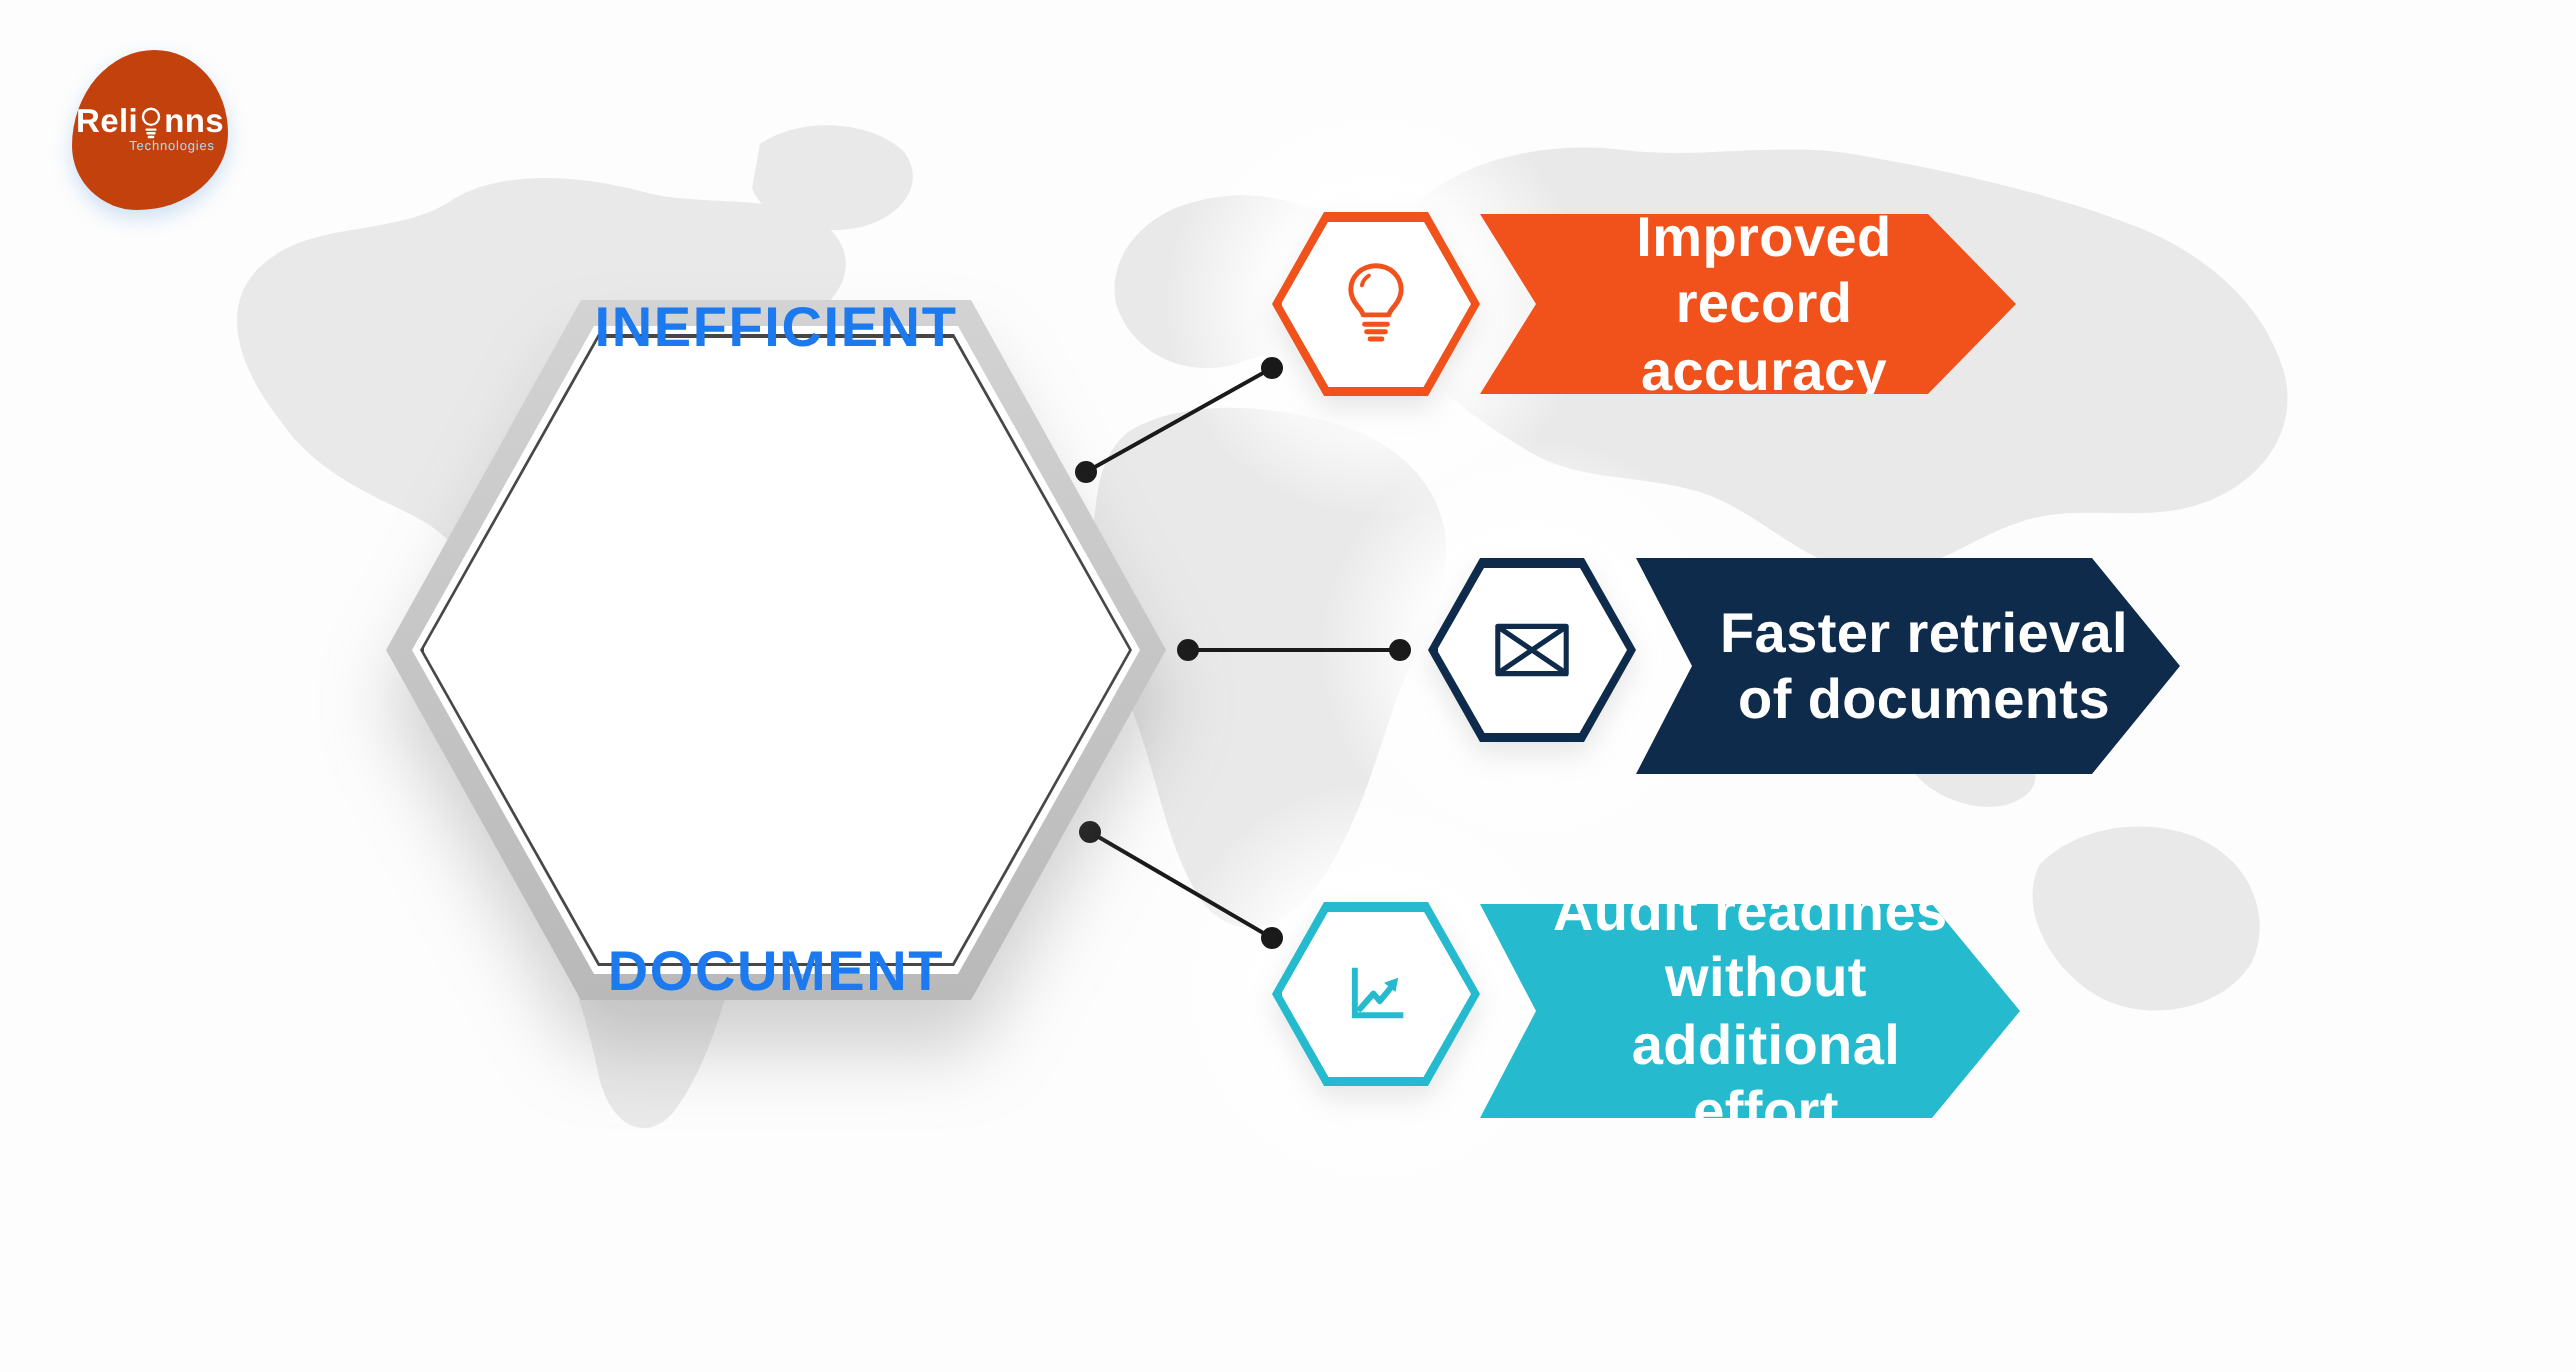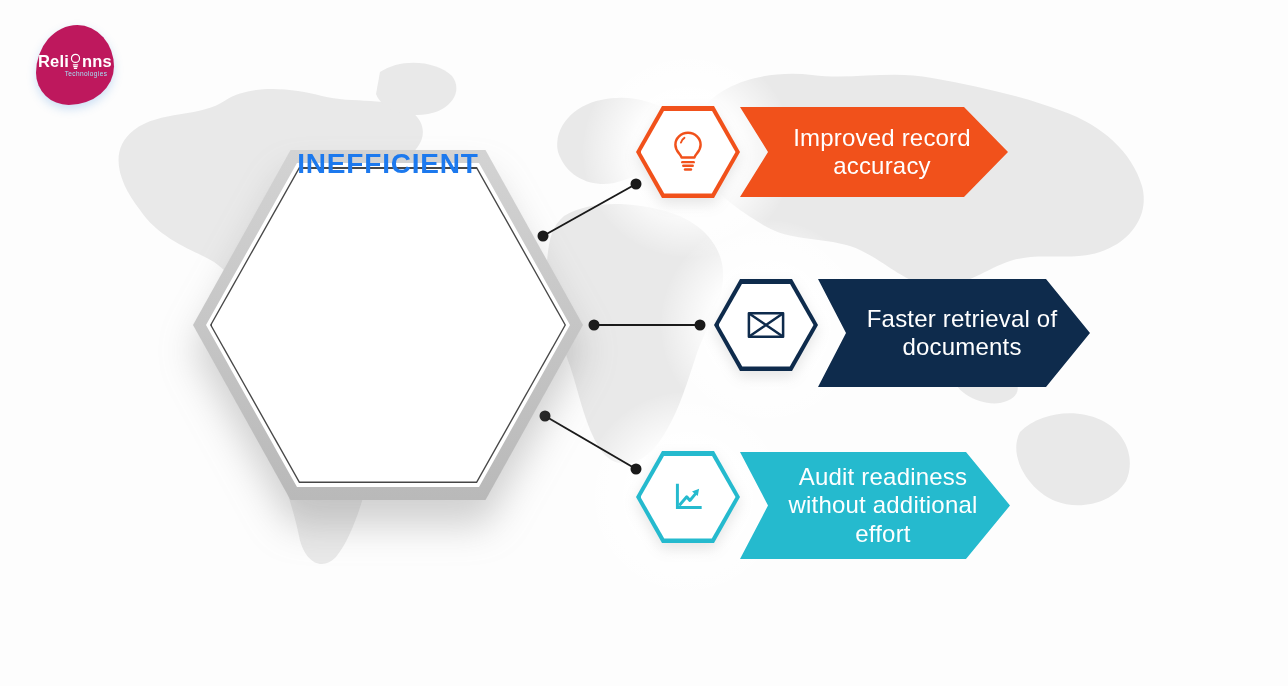--- a/index.html
+++ b/index.html
@@ -34,27 +34,27 @@
   
   .item-hex{position:absolute;width:104px;height:92px;z-index:3;
     filter:drop-shadow(0 6px 7px rgba(0,0,0,.10));}
   .item-hex .l1{inset:0;background:var(--accent)}
   .item-hex .l2{inset:4.5px;background:#ffffff}
   .item-hex .icon-wrap{position:absolute;inset:0;display:flex;align-items:center;justify-content:center;z-index:2}
   .banner{
     position:absolute;z-index:3;background:var(--accent);color:#fff;
     clip-path:polygon(0 0, calc(100% - 44px) 0, 100% 50%, calc(100% - 44px) 100%, 0 100%, 28px 50%);
     display:flex;align-items:center;justify-content:center;text-align:center;
-    font-size:24px;font-weight:400;line-height:1.18;letter-spacing:.2px;
+    font-size:28px;font-weight:700;line-height:1.18;letter-spacing:.2px;
     padding:0 20px 0 36px;box-sizing:border-box;
   }
   
   .logo{
     position:absolute;left:36px;top:25px;width:78px;height:80px;z-index:5;
-    background:#be185d;border-radius:53% 47% 58% 42% / 60% 52% 48% 40%;
+    background:#c2410c;border-radius:53% 47% 58% 42% / 60% 52% 48% 40%;
     display:flex;flex-direction:column;align-items:center;justify-content:center;
     box-shadow:0 4px 10px rgba(61,135,219,.25);
   }
   .logo-row{display:flex;align-items:flex-end;color:#fff;font-weight:700;font-size:16.5px;letter-spacing:.2px;line-height:1}
   .logo-sub{color:#a5e0f6;font-size:6.5px;letter-spacing:.4px;margin:1px 0 0 22px;line-height:1}
 </style>
 </head>
 <body>
 
 <svg id="map" class="layer-abs" width="1288" height="686" viewBox="0 0 1288 686">
@@ -98,20 +98,21 @@
   </g>
 </svg>
 
 <div class="center-hex">
   <div class="hexl l1"></div>
   <div class="hexl l2"></div>
   <div class="hexl l3"></div>
   <div class="hexl l4"></div>
   <div class="center-text" style="color: rgb(28, 121, 238);">
     <span>INEFFICIENT</span>
+    <span>DOCUMENT</span>
   </div>
 </div>
 
 <div class="item-hex" style="left: 636px; top: 106px; --accent: #f1511b;">
   <div class="hexl l1"></div>
   <div class="hexl l2"></div>
   <div class="icon-wrap">
     <svg width="30" height="42" viewBox="0 0 24 34" fill="none" stroke="#f1511b" stroke-width="2" stroke-linecap="round" stroke-linejoin="round">
       <path d="M12 1.5 C6.2 1.5 1.8 5.9 1.8 11.1 c0 3.1 1.4 5.1 2.8 6.8 1 1.2 1.9 2.2 2.2 3.5 h10.4 c.3-1.3 1.2-2.3 2.2-3.5 1.4-1.7 2.8-3.7 2.8-6.8 C22.2 5.9 17.8 1.5 12 1.5 Z"></path>
       <path d="M6.3 9.4 a6.4 6.4 0 0 1 2.8-3.9" stroke-width="1.6"></path>

